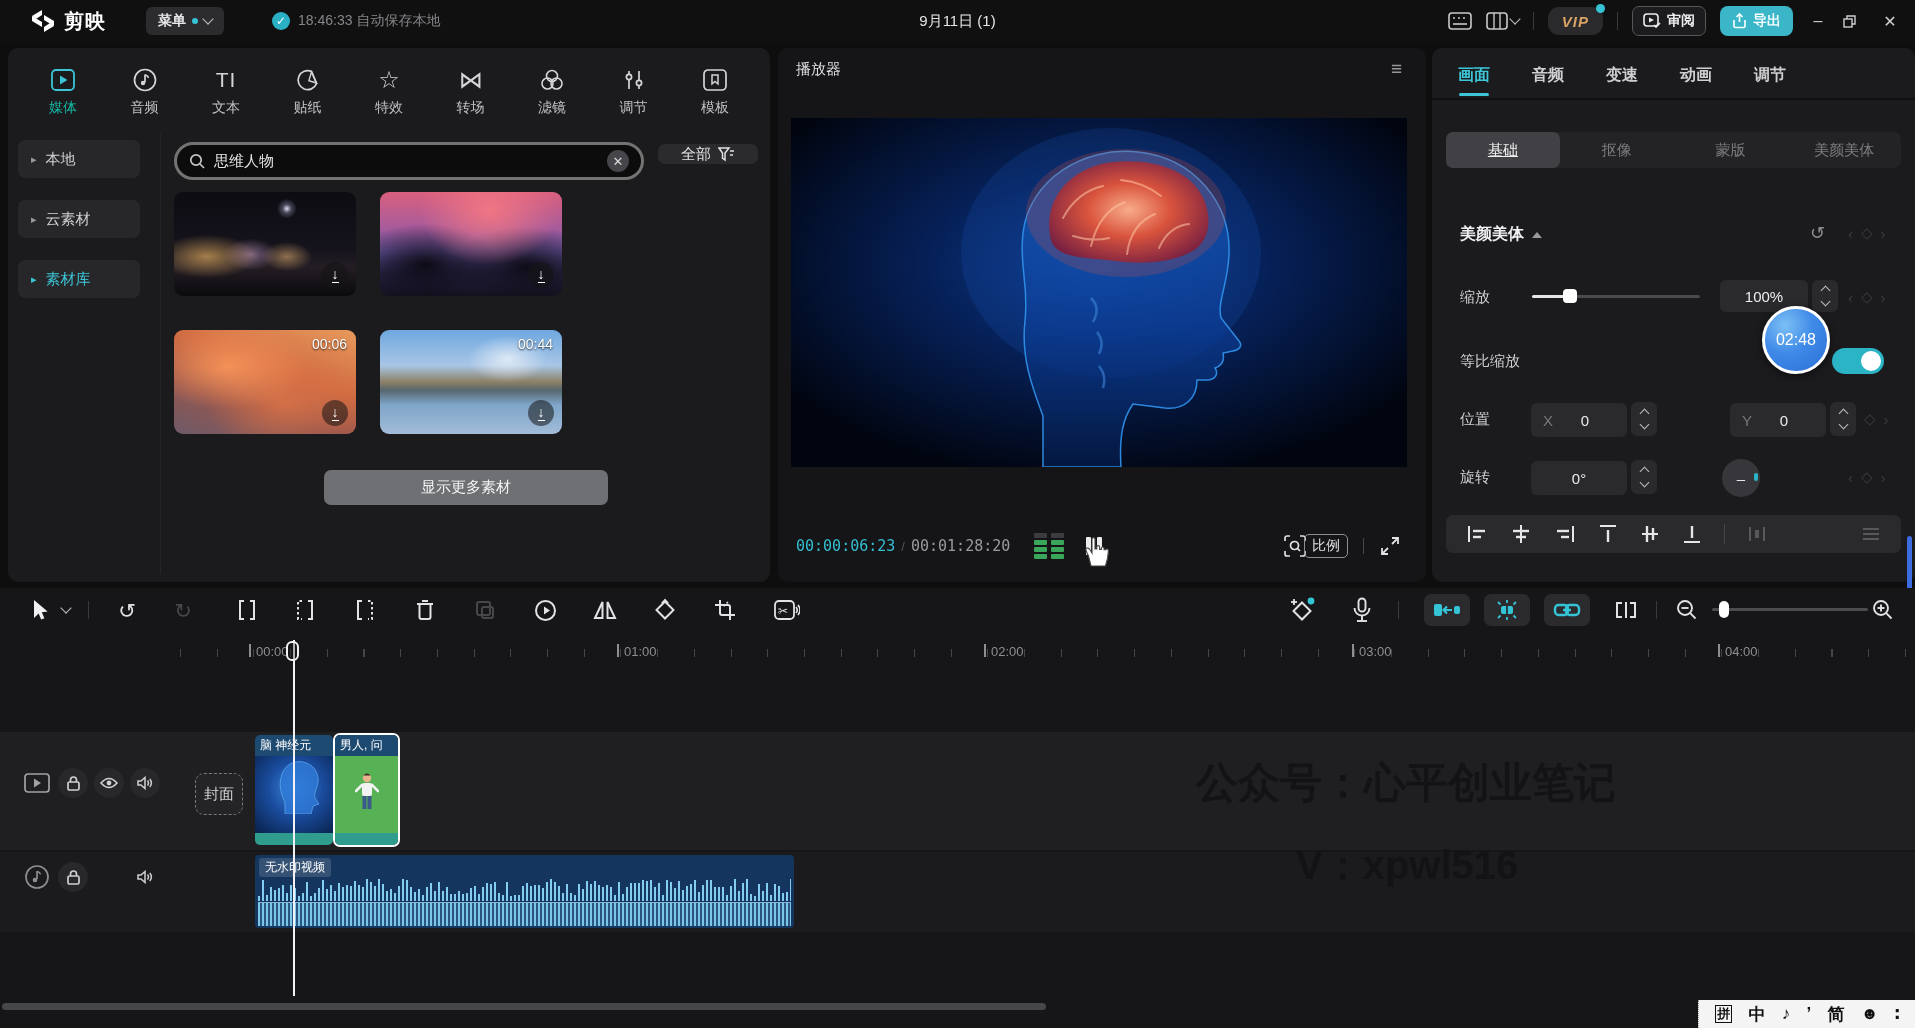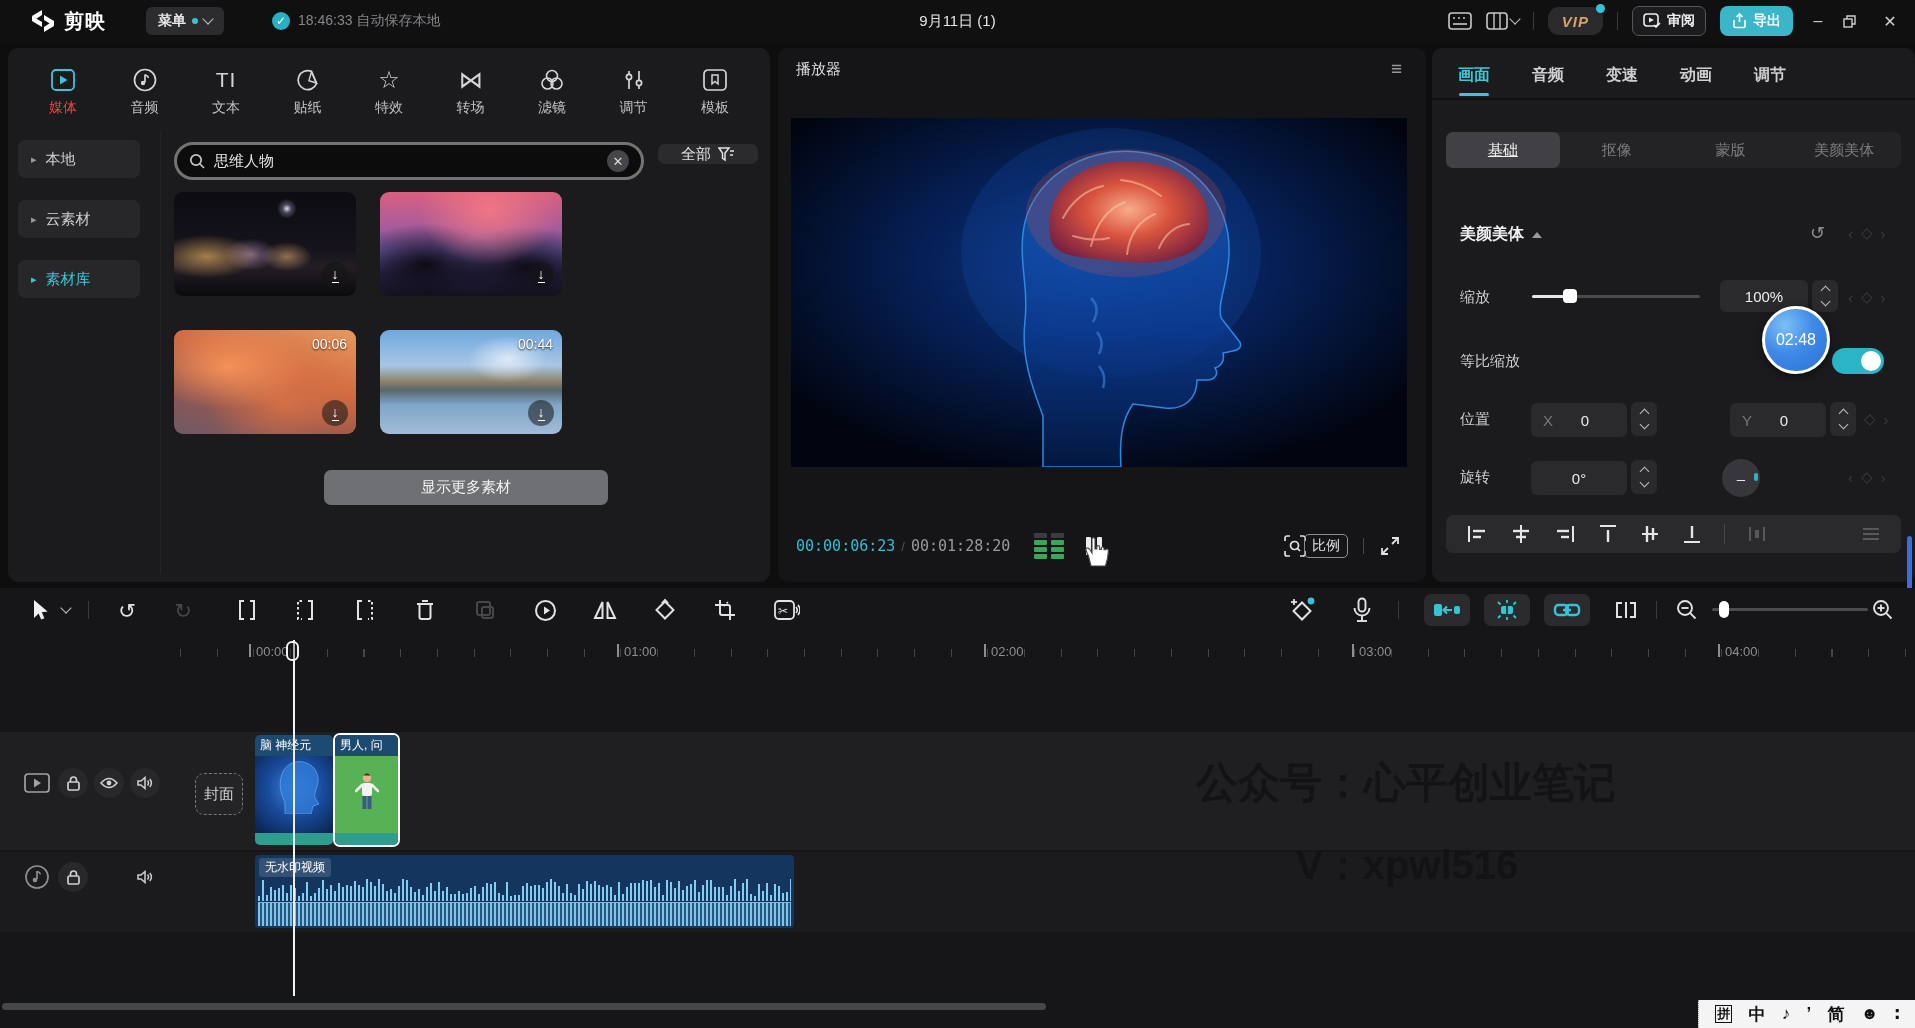--- a/index.html
+++ b/index.html
@@ -40,21 +40,21 @@
   #media-panel{left:8px;top:48px;width:762px;height:534px;}
   #player-panel{left:778px;top:48px;width:648px;height:534px;background:#151517;border-radius:10px;}
   #inspector{left:1432px;top:48px;width:483px;height:534px;}
 
   
   .media-nav{position:absolute;left:0;top:8px;width:762px;height:72px;display:flex;
              justify-content:space-between;padding:0 26px;box-sizing:border-box;}
   .nav-item{display:flex;flex-direction:column;align-items:center;justify-content:center;gap:6px;
             font-size:14px;color:#c2c2c5;width:58px;}
   .nav-item .glyph{height:26px;display:flex;align-items:center;justify-content:center;font-size:22px;color:#d5d5d8;}
-  .nav-item.active,.nav-item.active .glyph{color:#ef4444;}
+  .nav-item.active,.nav-item.active .glyph{color:#14b8a6;}
   .media-divider{position:absolute;left:152px;top:86px;width:1px;height:440px;background:#252528;}
   .side-btn{position:absolute;left:10px;width:122px;height:38px;background:#27272a;border-radius:7px;
             display:flex;align-items:center;gap:9px;padding-left:13px;box-sizing:border-box;font-size:15px;color:#d2d2d5;}
   .side-btn .tri{font-size:11px;color:#9a9a9e;}
   .side-btn.active{color:#3cc6d8;}
   .side-btn.active .tri{color:#3cc6d8;}
   .search-box{position:absolute;left:166px;top:94px;width:470px;height:38px;background:#0c0c0d;
               border:3px solid #737373;border-radius:19px;display:flex;align-items:center;
               padding:0 12px;box-sizing:border-box;gap:9px;font-size:15px;color:#e6e6e8;}
   .search-clear{margin-left:auto;width:22px;height:22px;border-radius:50%;background:#45454a;color:#d8d8da;

